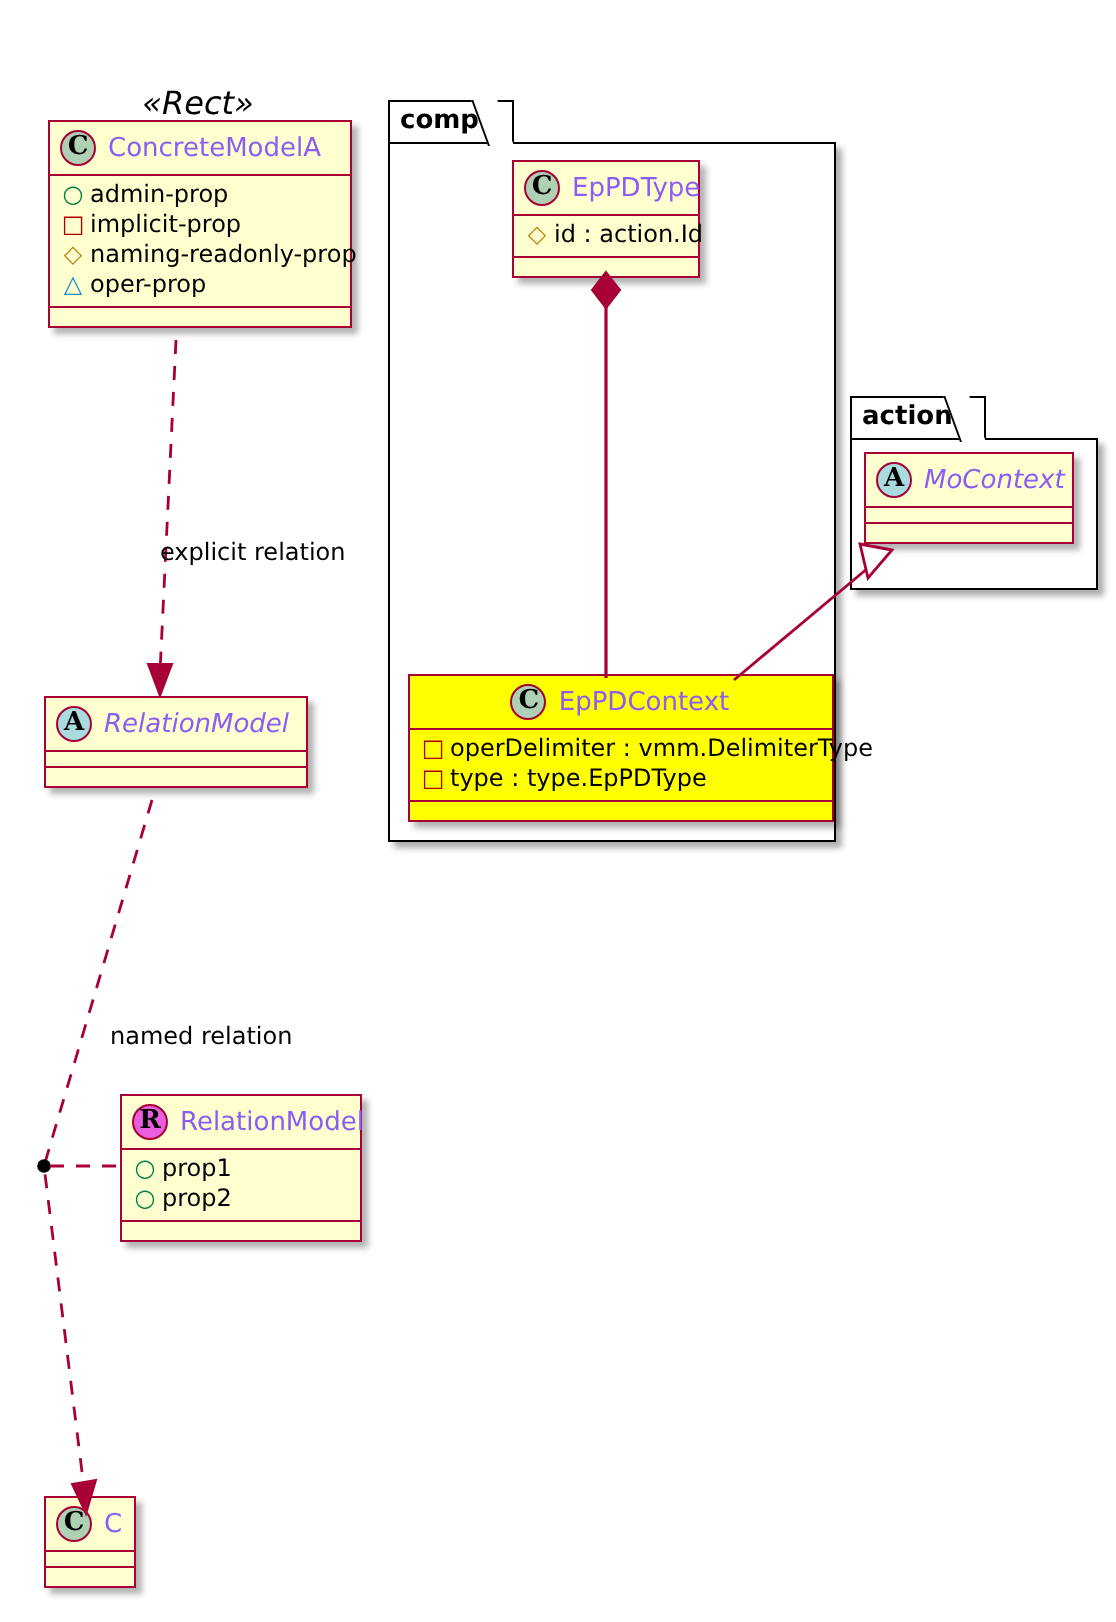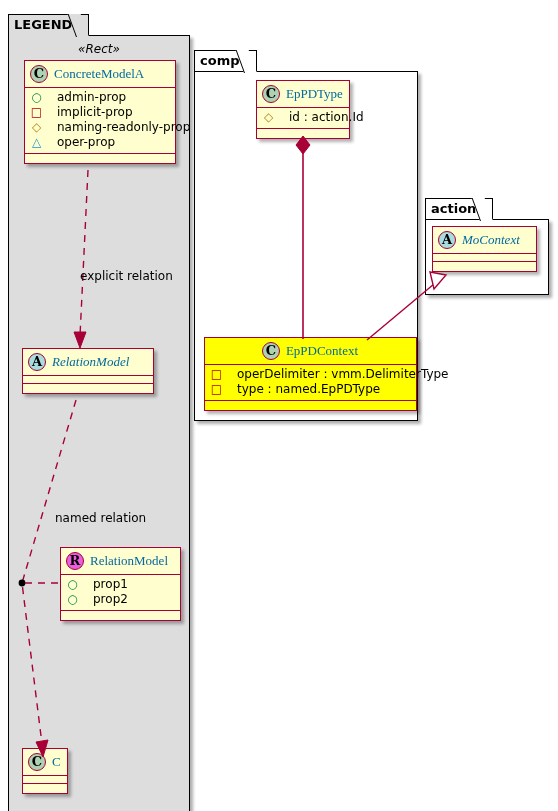--- a/index.html
+++ b/index.html
@@ -60,38 +60,37 @@
     border: 1px solid #A80036;
     background: #FEFECE;
     box-shadow: 3px 3px 3px rgba(0,0,0,0.30);
     z-index: 5;
   }
   .cls.hl { background: #FFFF00; }
   .cls-stereo {
     position: absolute;
     left: 0; right: 0;
     text-align: center;
-    font-size: 12px;
+    font-size: 16px;
     font-style: italic;
     color: #000000;
   }
   .cls-head {
     position: relative;
     display: flex;
     align-items: center;
     padding: 4px 6px 4px 5px;
     border-bottom: 1px solid #A80036;
     min-height: 26px;
   }
   .cls-name {
     font-size: 13px;
-    color: #0369a1;
+    color: #8b5cf6;
     margin-left: 6px;
     white-space: nowrap;
-    font-family: Liberation Serif, serif;
   }
   .cls-name.abstract { font-style: italic; }
   .badge {
     width: 18px; height: 18px;
     border-radius: 50%;
     border: 1px solid #A80036;
     flex: 0 0 auto;
     font-size: 13px;
     font-weight: bold;
     line-height: 16px;
@@ -110,21 +109,21 @@
   .cls-foot { height: 9px; }
   .attr {
     display: flex;
     align-items: center;
     font-size: 12px;
     color: #000000;
     line-height: 15px;
     white-space: nowrap;
   }
   .attr .glyph { width: 13px; flex: 0 0 auto; text-align: center; }
-  .attr .txt { margin-left: 14px; }
+  .attr .txt { margin-left: 2px; }
   .g-circle { color: #038048; }
   .g-square { color: #B00000; }
   .g-diamond { color: #B8861B; }
   .g-triangle { color: #1E90D0; }
 
   
   svg.edges {
     position: absolute;
     left: 0; top: 0;
     width: 558px; height: 811px;
@@ -139,24 +138,20 @@
     white-space: nowrap;
     z-index: 9;
     margin-top: 28px;
   }
 </style>
 </head>
 <body>
 
 <div id="canvas">
 
-  <div class="pkg pkg-legend" style="left:8px; top:14px; width:184px; height:790px;">
-    <div class="pkg-tab">LEGEND</div>
-    <div class="pkg-body" style="top:21px; width:182px; height:782px;"></div>
-  </div>
 
   <div class="pkg pkg-comp" style="left:194px; top:50px; width:221px; height:372px;">
     <div class="pkg-tab">comp</div>
     <div class="pkg-body" style="top:21px; width:224px; height:350px;"></div>
   </div>
 
   <div class="pkg pkg-action" style="left:425px; top:198px; width:126px; height:98px;">
     <div class="pkg-tab">action</div>
     <div class="pkg-body" style="top:21px; width:124px; height:76px;"></div>
   </div>
@@ -285,19 +280,19 @@
       <span class="badge badge-C">C</span>
       <span class="cls-name">EpPDContext</span>
     </div>
     <div class="cls-attrs">
       <div class="attr">
         <span class="glyph g-square">□</span>
         <span class="txt">operDelimiter : vmm.DelimiterType</span>
       </div>
       <div class="attr">
         <span class="glyph g-square">□</span>
-        <span class="txt">type : named.EpPDType</span>
+        <span class="txt">type : type.EpPDType</span>
       </div>
     </div>
     <div class="cls-foot"></div>
   </div>
 
 </div>
 
 </body></html>

